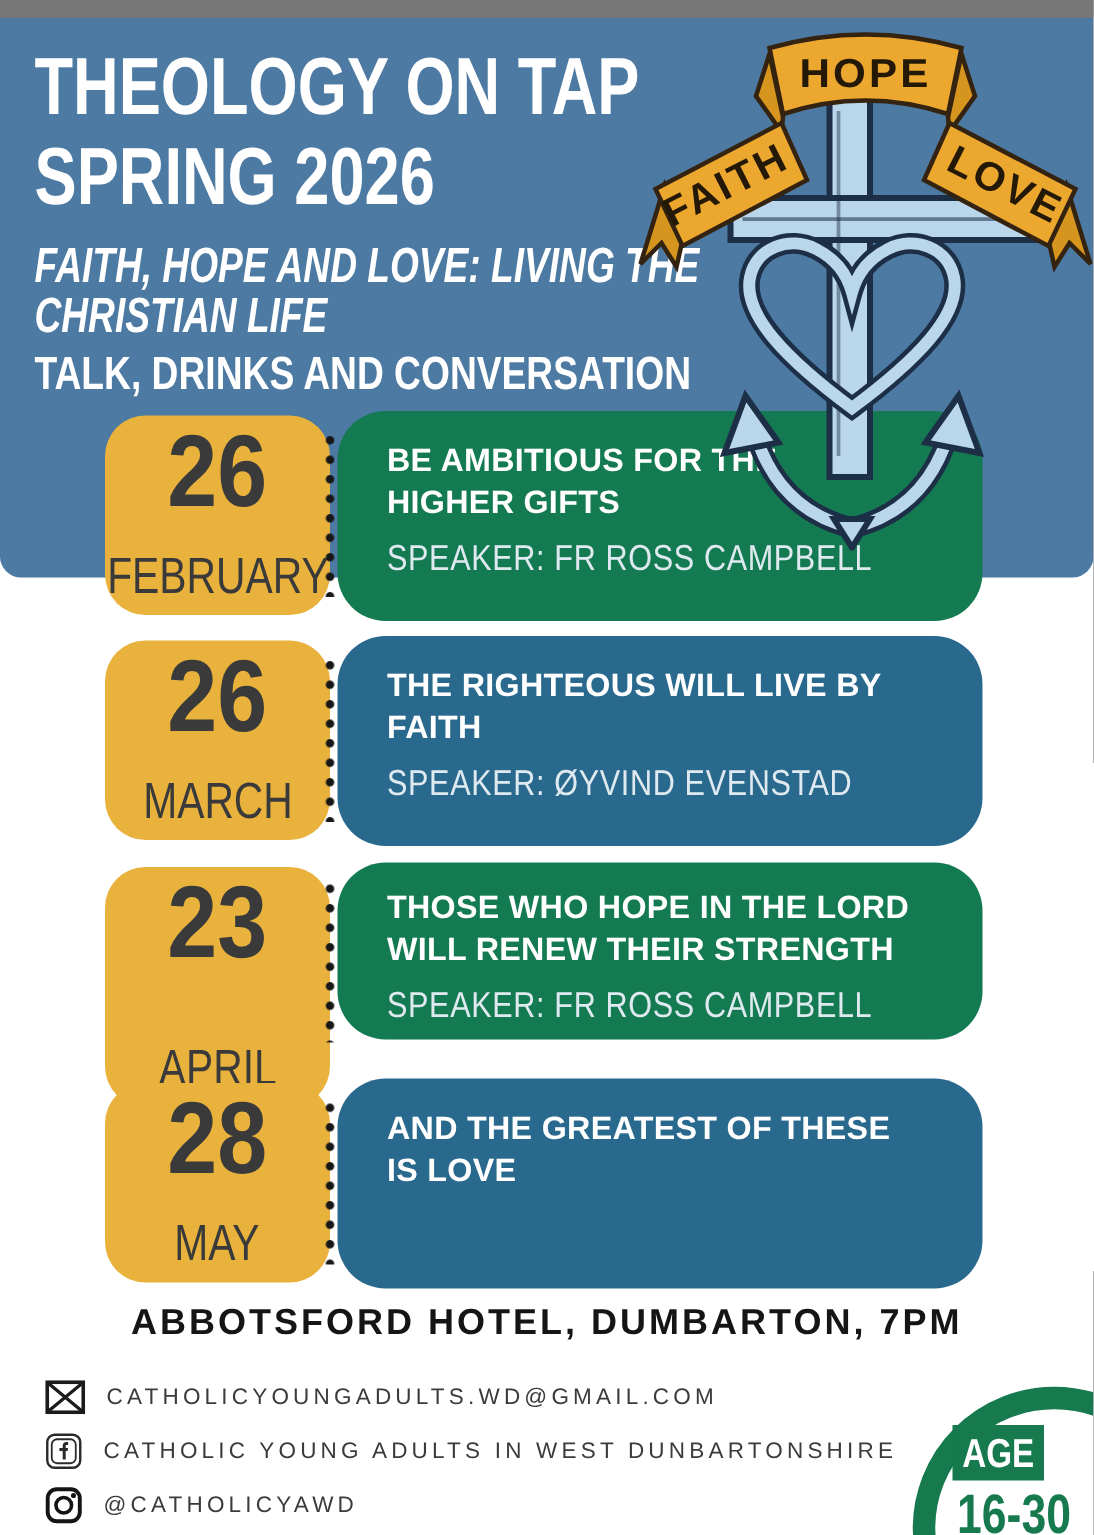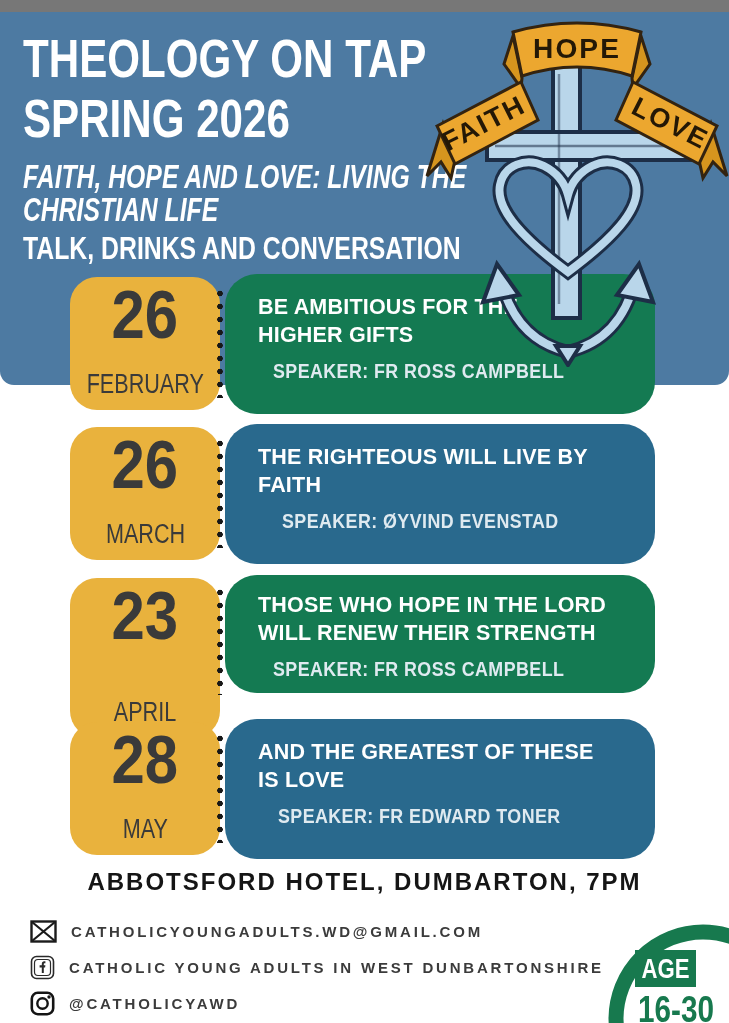--- a/index.html
+++ b/index.html
@@ -27,49 +27,49 @@
   
   .row{position:absolute;left:70px;width:585px;}
   .date-block{
     position:absolute;left:0;top:3px;width:150px;height:133px;
     background:#e9b23d;border-radius:27px;color:#3a3a3a;
     display:flex;flex-direction:column;align-items:center;justify-content:space-between;
     padding:6px 0 14px 0;box-sizing:border-box;text-align:right;
   }
   .row.short .date-block{height:160px;}
   .day{font-size:68px;font-weight:700;line-height:62px;}
-  .month{font-size:27px;font-weight:400;line-height:24px;}
+  .month{font-size:34px;font-weight:400;line-height:24px;}
   .event-card{
     position:absolute;left:155px;top:0;width:430px;height:140px;
     border-radius:32px;color:#fff;box-sizing:border-box;padding:19px 24px 0 33px;
   }
   .row.short .event-card{height:118px;padding-top:16px;}
   .event-card.green{background:#147a52;}
   .event-card.blue{background:#29698d;}
   .event-title{font-size:21.5px;font-weight:700;letter-spacing:.2px;line-height:1.32;}
   .r1 .event-title{max-width:300px;}
   .r2 .event-title{max-width:340px;}
   .r3 .event-title{max-width:360px;}
   .r4 .event-title{max-width:350px;}
-  .event-speaker{margin-top:9px;font-size:21px;font-weight:700;letter-spacing:.5px;color:#dfeaf0;text-align:center;}
+  .event-speaker{margin-top:9px;font-size:24px;font-weight:400;letter-spacing:.5px;color:#dfeaf0;}
   .perforation{
     position:absolute;left:147px;top:16px;bottom:16px;width:6px;
     background-image:radial-gradient(circle at 3px 3.5px,#171717 2.5px,rgba(0,0,0,0) 3.1px);
     background-size:6px 13px;background-repeat:repeat-y;
   }
   .row.short .perforation{top:14px;bottom:14px;}
   
   .venue{
     position:absolute;left:0;top:856px;width:729px;text-align:center;
     font-size:24px;font-weight:700;letter-spacing:2px;color:#151515;
   }
   
   .contacts{position:absolute;left:30px;top:906px;}
   .contact-row{display:flex;align-items:center;gap:14px;margin-bottom:10px;height:26px;}
-  .contact-text{font-size:15px;letter-spacing:2.8px;color:#3b3b3b;font-weight:700;white-space:nowrap;}
+  .contact-text{font-size:15px;letter-spacing:2.8px;color:#3b3b3b;font-weight:400;white-space:nowrap;}
   .contact-icon{flex:0 0 auto;display:block;}
   
   .age-badge{position:absolute;left:580px;top:880px;width:149px;height:143px;}
 </style>
 </head>
 <body>
 
 <div class="page">
 
   <div class="header-bg"></div>
@@ -153,21 +153,20 @@
   </div>
 
   <div class="row r4" style="top:707px;height:140px;">
     <div class="date-block">
       <div class="day"><span class="cx88c">28</span></div>
       <div class="month"><span class="cx80c">MAY</span></div>
     </div>
     <div class="perforation"></div>
     <div class="event-card blue">
       <div class="event-title">AND THE GREATEST OF THESE IS LOVE</div>
-      <div class="event-speaker"><span class="cx85">SPEAKER: FR EDWARD TONER</span></div>
     </div>
   </div>
 
   <div class="venue">ABBOTSFORD HOTEL, DUMBARTON, 7PM</div>
 
   <div class="contacts">
     <div class="contact-row">
       <svg class="contact-icon" width="27" height="23" viewBox="0 0 27 23">
         <rect x="1.5" y="1.5" width="24" height="20" fill="none" stroke="#1b1b1b" stroke-width="2.4"></rect>
         <path d="M2,2 L25,21 M25,2 L2,21" fill="none" stroke="#1b1b1b" stroke-width="2.2"></path>

